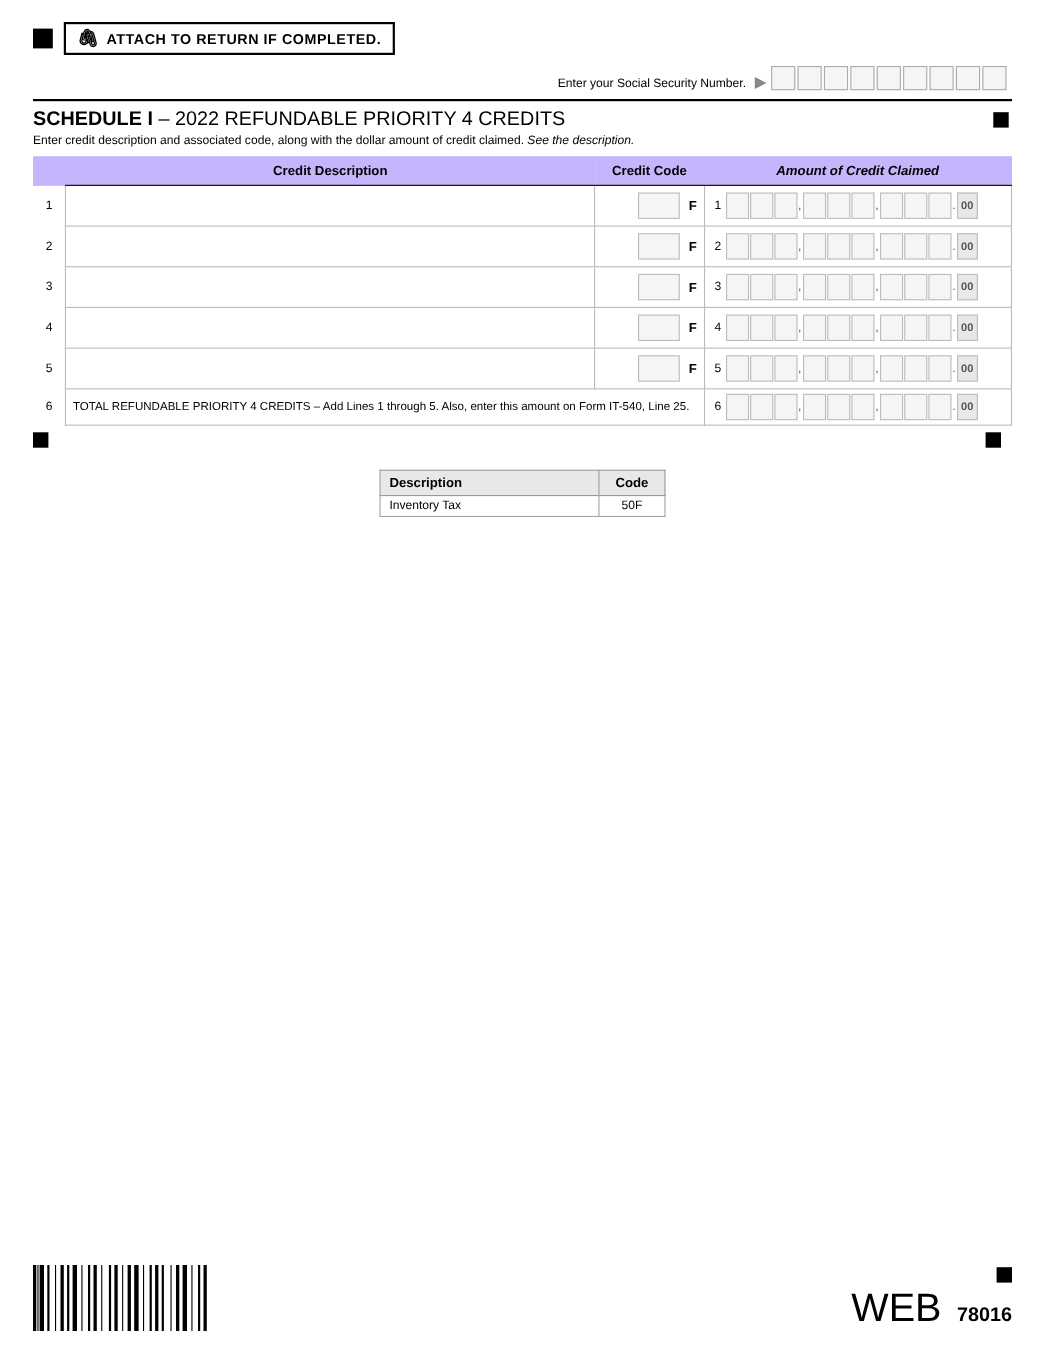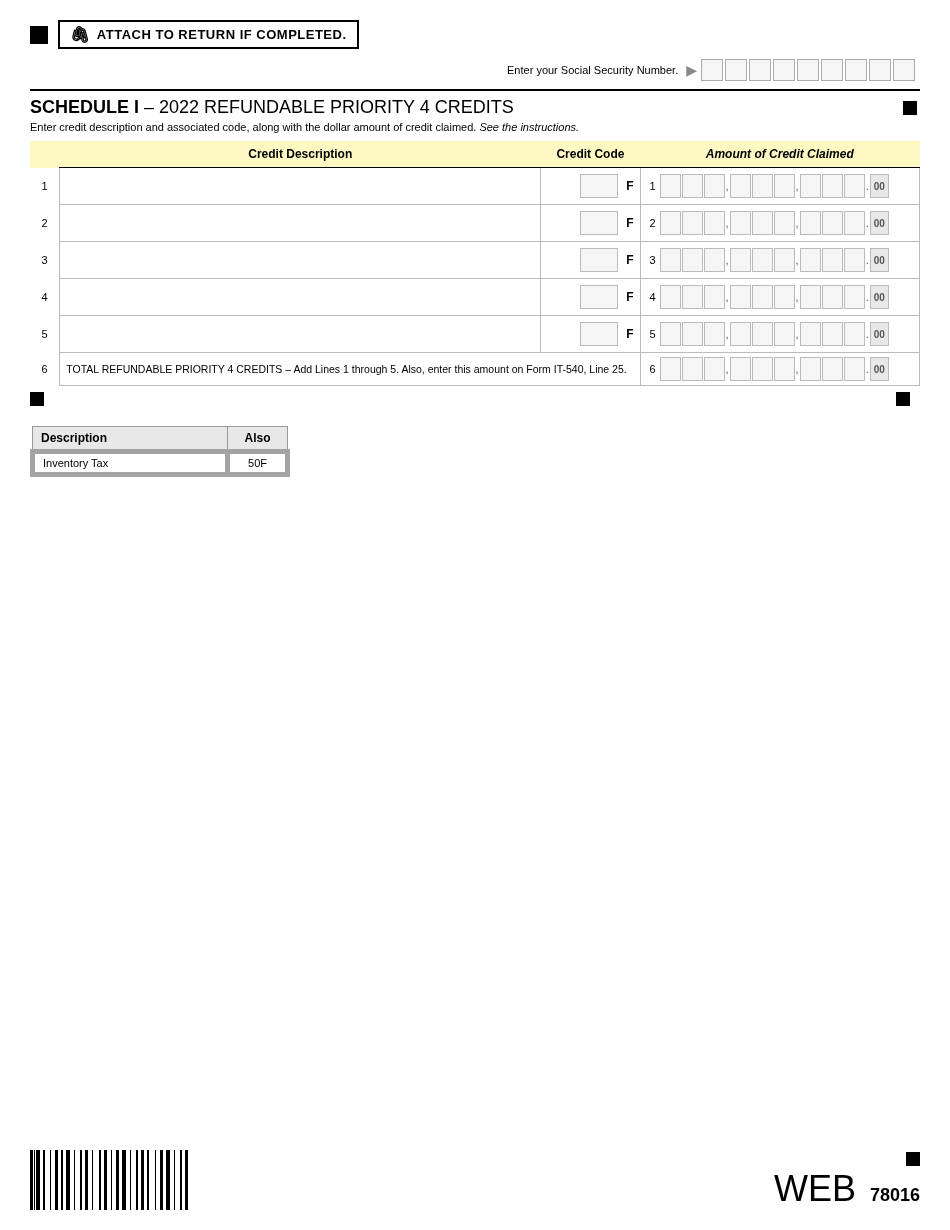--- a/index.html
+++ b/index.html
@@ -44,21 +44,21 @@
     }
     .paperclip-icon {
       margin-right: 6px;
       font-size: 16px;
     }
 
     
     .ssn-row {
       display: flex;
       justify-content: flex-end;
-      align-items: center;
+      align-items: flex-end;
       margin-bottom: 8px;
       padding-right: 5px;
     }
     .ssn-label {
       font-size: 11px;
       margin-right: 8px;
     }
     .ssn-arrow {
       font-size: 14px;
       margin-right: 4px;
@@ -118,21 +118,21 @@
     .main-table {
       width: 100%;
       border-collapse: collapse;
       margin-top: 8px;
     }
     .main-table th, .main-table td {
       border: 1px solid #999;
       padding: 4px 6px;
     }
     .main-table thead th {
-      background: #fef9c3;
+      background: #c4b5fd;
       font-weight: bold;
       font-size: 12px;
       text-align: center;
       padding: 6px 4px;
       border: none;
       border-bottom: 1px solid #000;
     }
     .col-line {
       width: 30px;
       text-align: center;
@@ -188,35 +188,36 @@
       display: flex;
       justify-content: space-between;
       align-items: center;
       margin-top: 6px;
     }
 
     
     .desc-code-section {
       margin-top: 20px;
       display: flex;
+      justify-content: center;
     }
     .desc-code-table {
       border-collapse: collapse;
       width: 260px;
     }
     .desc-code-table th {
       background: #e8e8e8;
       border: 1px solid #999;
       padding: 4px 8px;
       font-weight: bold;
       font-size: 12px;
       text-align: left;
     }
     .desc-code-table td {
-      border: 5px solid #a3a3a3;
+      border: 1px solid #a3a3a3;
       padding: 3px 8px;
       font-size: 11px;
     }
     .desc-code-table .code-col {
       width: 60px;
       text-align: center;
     }
 
     
     .footer {
@@ -336,21 +337,21 @@
       <div class="ssn-box"></div>
     </div>
   </div>
 
   <div class="title-section">
     <div class="title-left">
       <div class="schedule-title">
         <strong>SCHEDULE I</strong><span> – 2022 REFUNDABLE PRIORITY 4 CREDITS</span>
       </div>
       <div class="subtitle-text">
-        <span>Enter credit description and associated code, along with the dollar amount of credit claimed.</span><em> See the instructions.</em>
+        <span>Enter credit description and associated code, along with the dollar amount of credit claimed.</span><em> See the description.</em>
       </div>
     </div>
     <div class="title-right">
       <div class="black-sq-small"></div>
     </div>
   </div>
 
   <table class="main-table">
     <thead>
       <tr>
@@ -535,21 +536,21 @@
   <div class="bottom-bar-row">
     <div class="black-square" style="width:14px;height:14px;"></div>
     <div class="black-square" style="width:14px;height:14px;"></div>
   </div>
 
   <div class="desc-code-section">
     <table class="desc-code-table">
       <thead>
         <tr>
           <th>Description</th>
-          <th class="code-col">Also</th>
+          <th class="code-col">Code</th>
         </tr>
       </thead>
       <tbody>
         <tr>
           <td>Inventory Tax</td>
           <td class="code-col">50F</td>
         </tr>
       </tbody>
     </table>
   </div>

